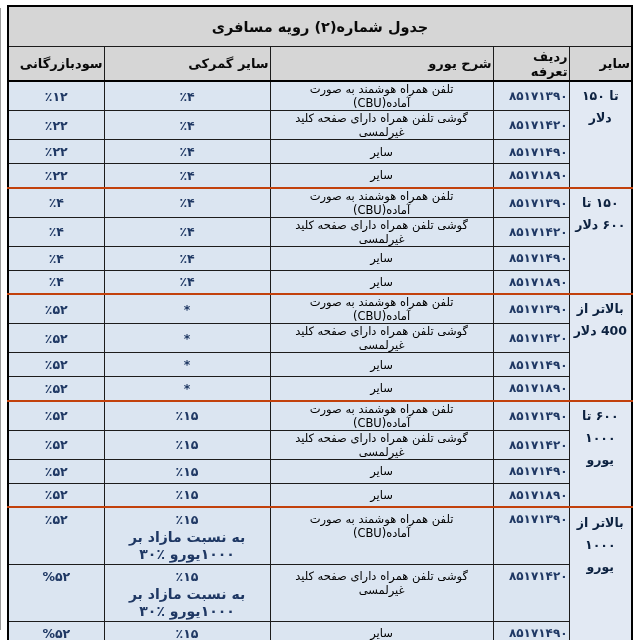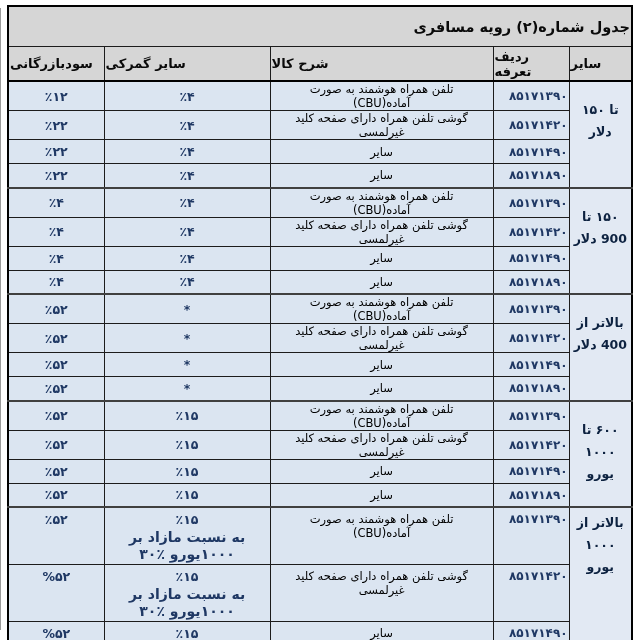--- a/index.html
+++ b/index.html
@@ -19,42 +19,42 @@
     border-collapse: collapse;
     table-layout: fixed;
     border: 2px solid #000;
     direction: rtl;
   }
   td, th { border: 1px solid #1c1c1c; overflow: hidden; }
 
   tr.title-row td {
     height: 37px;
     background: #d6d6d6;
-    vertical-align: middle;
+    text-align: center; vertical-align: middle;
     font-weight: bold; font-size: 14.5px; color: #0a0a0a;
     border-bottom: 1px solid #1c1c1c;
   }
   tr.header-row th {
     height: 31px;
     background: #d6d6d6;
-    text-align: left; vertical-align: middle;
+    text-align: right; vertical-align: middle;
     font-weight: bold; font-size: 13px; color: #0a0a0a;
     border-bottom: 2px solid #000;
   }
   tbody td {
     background: #dbe5f1;
     text-align: center; vertical-align: middle;
   }
   tr.r    { height: 24px; }
   tr.tall { height: 43px; }
-  tr.gstart td { border-top: 2px solid #404040; }
+  tr.gstart td { border-top: 2px solid #c2410c; }
 
   td.val {
     font-weight: bold; font-size: 12.5px; color: #0d2240;
-    vertical-align: top; padding-top: 17px;
+    vertical-align: top; padding-top: 3px;
     line-height: 22px;
     background: #e2e9f3;
   }
   td.tariff {
     font-weight: bold; font-size: 12px; color: #1f3864;
     letter-spacing: 0.5px;
     text-align: right;
   }
   td.desc { font-size: 11.5px; color: #000; padding: 0 20px; }
   td.duty, td.profit {
@@ -82,21 +82,21 @@
       <col style="width:166px">
       <col style="width:96px">
   </colgroup>
   <thead>
     <tr class="title-row">
       <td colspan="5">جدول شماره(۲) رویه مسافری</td>
     </tr>
     <tr class="header-row">
       <th>سایر</th>
       <th>ردیف تعرفه</th>
-      <th>شرح کالا</th>
+      <th>شرح یورو</th>
       <th>سایر گمرکی</th>
       <th>سودبازرگانی</th>
     </tr>
   </thead>
   <tbody>
 
     <tr class="r gstart">
       <td class="val" rowspan="4">تا ۱۵۰ دلار</td>
       <td class="tariff">۸۵۱۷۱۳۹۰</td>
       <td class="desc">تلفن همراه هوشمند به صورت آماده(CBU)</td>
@@ -116,21 +116,21 @@
       <td class="profit">٪۲۲</td>
     </tr>
     <tr class="r">
       <td class="tariff">۸۵۱۷۱۸۹۰</td>
       <td class="desc">سایر</td>
       <td class="duty"><span>٪۴</span></td>
       <td class="profit">٪۲۲</td>
     </tr>
 
     <tr class="r gstart">
-      <td class="val" rowspan="4">۱۵۰ تا 900 دلار</td>
+      <td class="val" rowspan="4">۱۵۰ تا ۶۰۰ دلار</td>
       <td class="tariff">۸۵۱۷۱۳۹۰</td>
       <td class="desc">تلفن همراه هوشمند به صورت آماده(CBU)</td>
       <td class="duty"><span>٪۴</span></td>
       <td class="profit">٪۴</td>
     </tr>
     <tr class="r">
       <td class="tariff">۸۵۱۷۱۴۲۰</td>
       <td class="desc">گوشی تلفن همراه دارای صفحه کلید غیرلمسی</td>
       <td class="duty"><span>٪۴</span></td>
       <td class="profit">٪۴</td>

